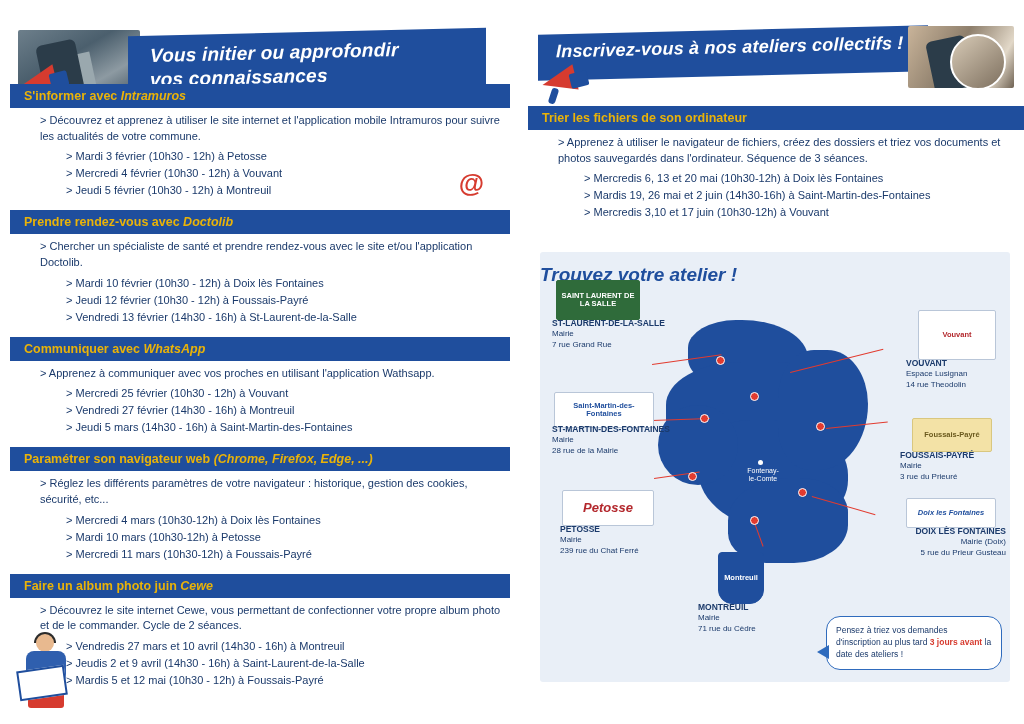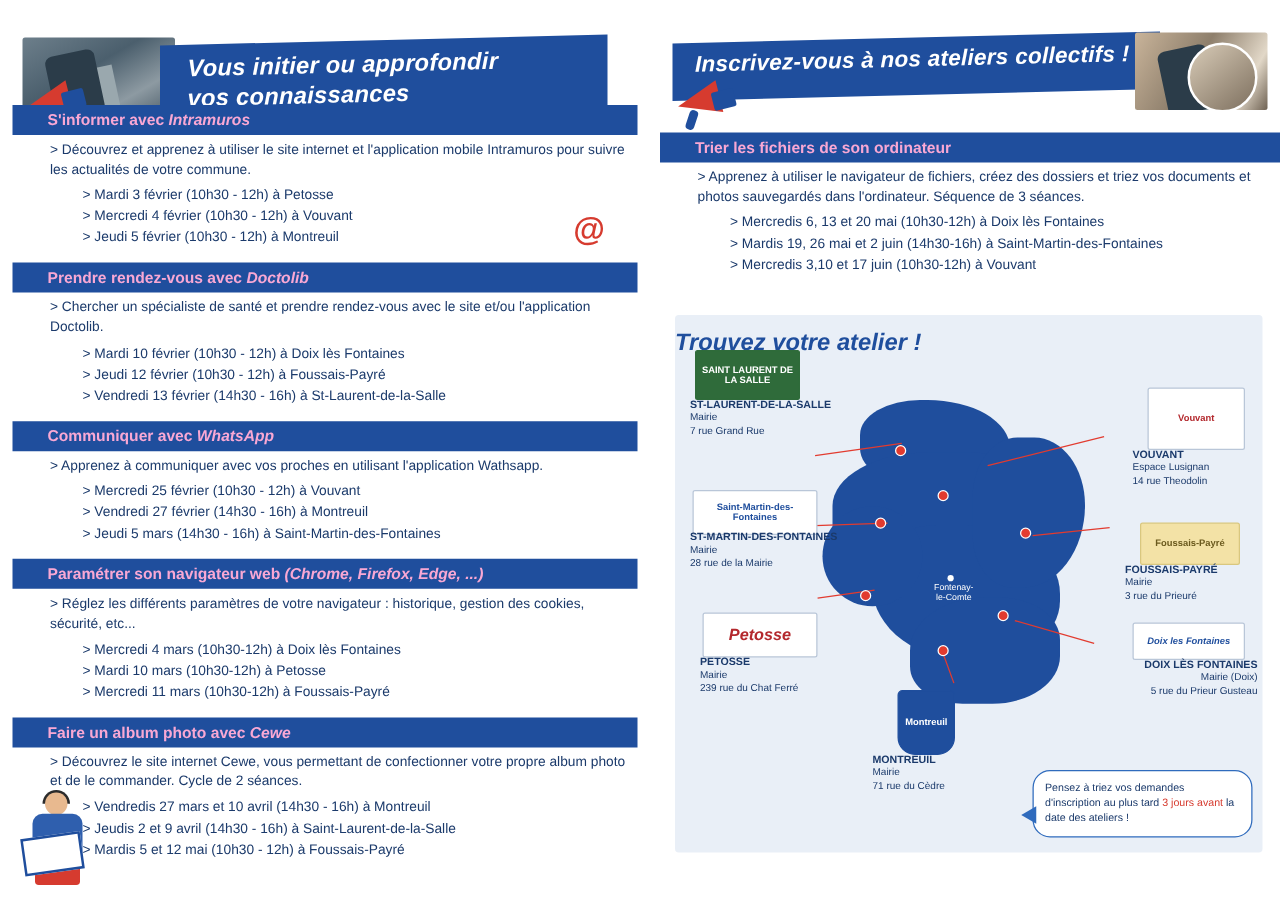--- a/index.html
+++ b/index.html
@@ -115,24 +115,24 @@
     border-radius: 3px;
     transform: rotate(18deg);
   }
   .mega-left  { left: 4px;  top: 62px; }
   .mega-right { left: 6px;  top: 62px; }
 
   
   .section { margin-bottom: 9px; }
   .sec-title {
     background: #1f4e9d;
-    color: #f9a8d4;
+    color: #eab308;
     font-size: 12.5px;
     font-weight: bold;
-    padding: 5px 8px 5px 28px;
+    padding: 5px 8px 5px 14px;
     position: relative;
   }
   .sec-title em { font-style: italic; font-weight: bold; }
   .sec-body {
     padding: 5px 6px 2px 30px;
     font-size: 11px;
     line-height: 1.42;
   }
   .desc { margin: 0 0 4px 0; }
   .dates { margin: 0; padding: 0; list-style: none; }
@@ -288,21 +288,21 @@
     width: 156px;
     border: 1.5px solid #2f6bbd;
     border-radius: 14px;
     background: #ffffff;
     padding: 8px 9px;
     font-size: 8.5px;
     line-height: 1.4;
     color: #1b3a6b;
     z-index: 6;
   }
-  .callout .hl { color: #d63b2f; font-weight: normal; }
+  .callout .hl { color: #d63b2f; font-weight: bold; }
   .callout:after {
     content: "";
     position: absolute;
     left: -10px; top: 28px;
     width: 0; height: 0;
     border-top: 7px solid transparent;
     border-bottom: 7px solid transparent;
     border-right: 12px solid #2f6bbd;
   }
 </style>
@@ -380,21 +380,21 @@
         <ul class="dates">
           <li>Mercredi 4 mars (10h30-12h) à Doix lès Fontaines</li>
           <li>Mardi 10 mars (10h30-12h) à Petosse</li>
           <li>Mercredi 11 mars (10h30-12h) à Foussais-Payré</li>
         </ul>
       </div>
     </div>
 
     <div class="section">
       <div class="sec-title">
-        <span>Faire un album photo avec </span><em>Cewe</em>
+        <span>Faire un album photo juin </span><em>Cewe</em>
       </div>
       <div class="sec-body">
         <p class="desc">&gt; Découvrez le site internet Cewe, vous permettant de confectionner votre propre album photo et de le commander. Cycle de 2 séances.</p>
         <ul class="dates">
           <li>Vendredis 27 mars et 10 avril (14h30 - 16h) à Montreuil</li>
           <li>Jeudis 2 et 9 avril (14h30 - 16h) à Saint-Laurent-de-la-Salle</li>
           <li>Mardis 5 et 12 mai (10h30 - 12h) à Foussais-Payré</li>
         </ul>
       </div>
     </div>

